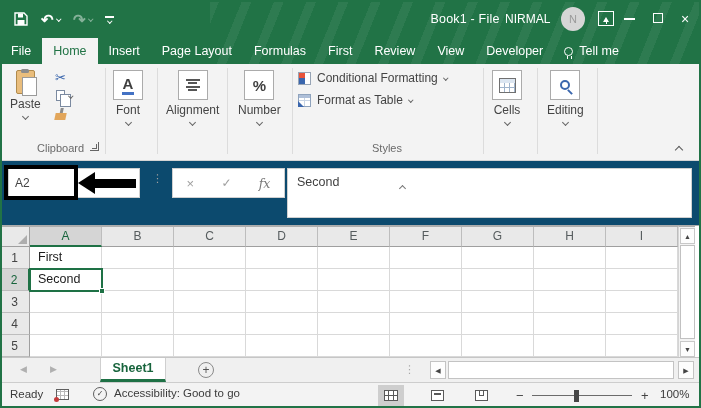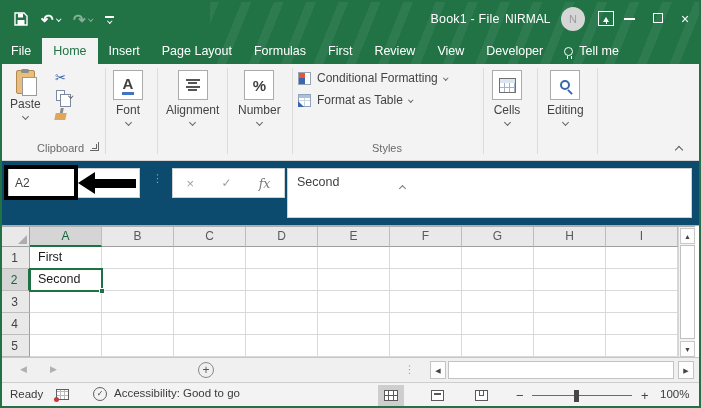--- a/index.html
+++ b/index.html
@@ -403,20 +403,21 @@
 
   <div class="vscroll">
     <div class="vs-arrow vs-up">▲</div>
     <div class="vs-thumb"></div>
     <div class="vs-arrow vs-down">▼</div>
   </div>
 
   <div class="sheetbar">
     <span class="snav snav-l">◀</span>
     <span class="snav snav-r">▶</span>
+    <div class="sheettab">Sheet1</div>
     <div class="addsheet">+</div>
     <span class="sdots">⋮</span>
     <div class="hs-arrow hs-left">◀</div>
     <div class="hs-thumb"></div>
     <div class="hs-arrow hs-right">▶</div>
   </div>
 
   <div class="statusbar">
     <span class="st-ready">Ready</span>
     <span class="macro-icon"></span>

